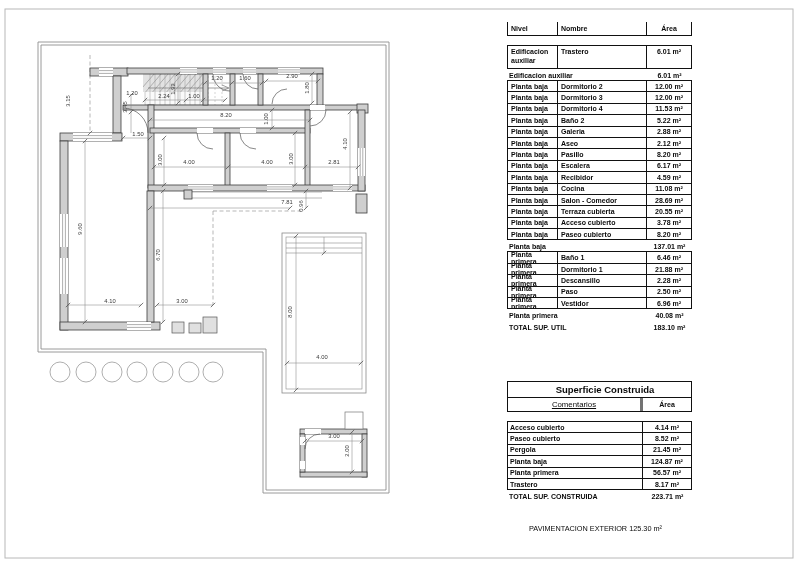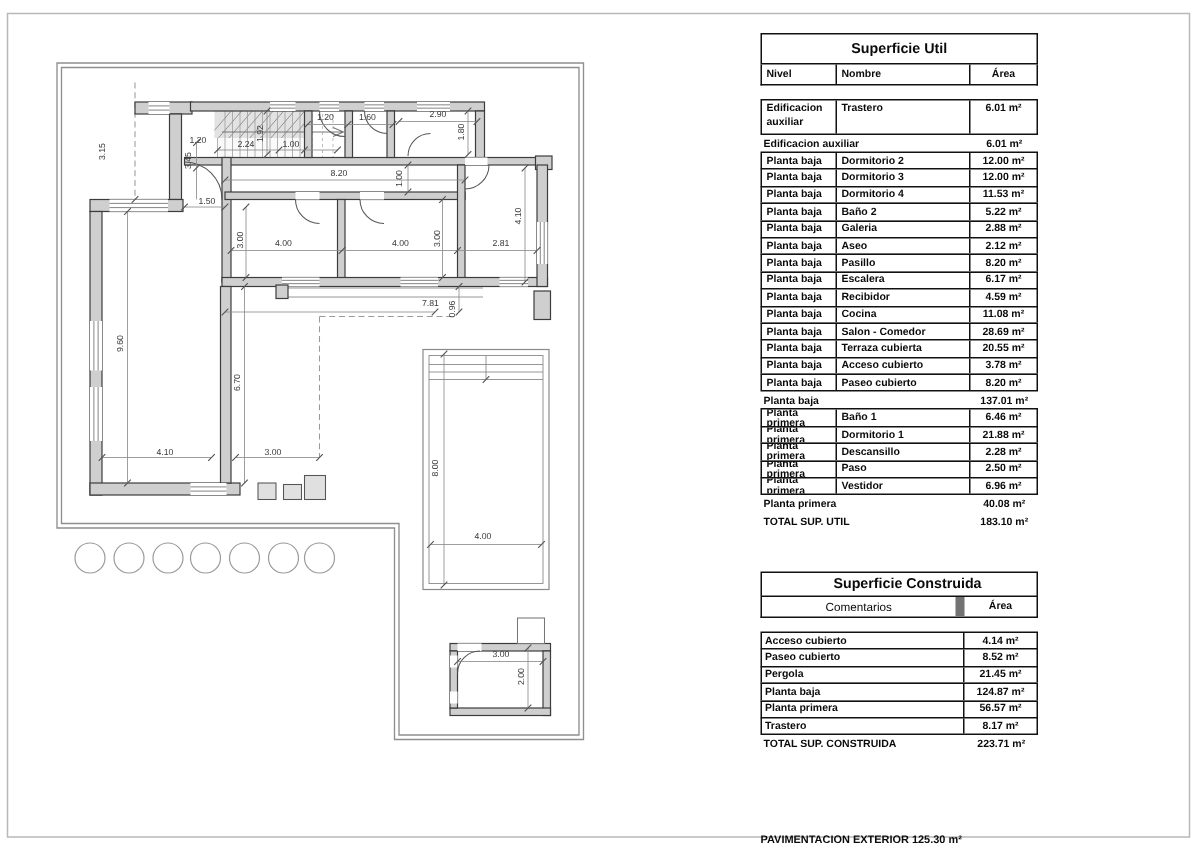--- a/index.html
+++ b/index.html
@@ -13,34 +13,34 @@
   #tbl-util{top:22px;}
   #tbl-cons{top:381px;}
   .t-title{box-sizing:border-box;height:21px;border:1px solid #111;display:flex;
            align-items:center;justify-content:center;font-size:9.5px;font-weight:bold;}
   #tbl-cons .t-title{height:17px;padding-left:11px;}
   .t-head{box-sizing:border-box;height:14px;border:1px solid #111;border-top:none;display:flex;}
   .hc{display:flex;align-items:center;}
   .c1w{width:50px;box-sizing:border-box;padding-left:3px;border-right:1px solid #111;}
   .c2w{flex:1;box-sizing:border-box;padding-left:3px;border-right:1px solid #111;}
   .c3w{width:44px;justify-content:center;}
-  #tbl-cons .c1c{flex:1;justify-content:center;border-right:6px solid #737373;font-weight:normal;font-size:7.8px;}
+  #tbl-cons .c1c{flex:1;justify-content:center;border-right:3px solid #737373;font-weight:normal;font-size:7.8px;text-decoration:underline;}
   #tbl-cons .c3c{width:48px;justify-content:center;}
   .t-gap{height:10px;}
   .trow{box-sizing:border-box;position:relative;display:flex;height:12.4px;
         border:1px solid #111;margin-top:-1px;background:#fff;}
   .trow.tall{height:24px;}
   .trow .cell{display:flex;align-items:center;box-sizing:border-box;overflow:hidden;}
   .trow.tall .cell{align-items:flex-start;line-height:8.5px;padding-top:2px;}
   .srow{box-sizing:border-box;position:relative;display:flex;align-items:center;height:12px;}
   .srow .slab{padding-left:2px;}
   .srow .sarea{position:absolute;left:140px;width:45px;text-align:center;}
   #tbl-cons .srow .sarea{left:136px;width:49px;}
-  #footnote{position:absolute;left:507px;top:524px;font-size:7.3px;font-weight:bold;color:#0a0a0a;
-            font-family:"Liberation Sans",sans-serif;margin-top:31px;}
+  #footnote{position:absolute;left:529px;top:524px;font-size:7.3px;font-weight:normal;color:#0a0a0a;
+            font-family:"Liberation Sans",sans-serif;}
 </style>
 </head>
 <body>
 
 <div id="page" data-name="drawing-page">
 
   <svg id="plan-svg" width="799" height="565" viewBox="0 0 799 565" data-name="floor-plan">
     <defs>
       <clipPath id="stairclip">
           <rect x="143" y="70" width="60" height="22"></rect>
@@ -237,21 +237,20 @@
         <text x="287" y="204" data-name="dimension-label">7.81</text>
         <text x="303" y="206" transform="rotate(-90 303 206)" data-name="dimension-label">0.96</text>
         <text x="292" y="312" transform="rotate(-90 292 312)" data-name="dimension-label">8.00</text>
         <text x="322" y="359" data-name="dimension-label">4.00</text>
         <text x="334" y="438" data-name="dimension-label">3.00</text>
         <text x="349" y="451" transform="rotate(-90 349 451)" data-name="dimension-label">2.00</text>
       </g>
   </svg>
 
   <div class="tbl" id="tbl-util" data-name="superficie-util-table">
-    <div class="t-title" data-name="table-title">Superficie Util</div>
     <div class="t-head" data-name="table-header">
       <div class="hc c1w" data-name="column-header-nivel">Nivel</div>
       <div class="hc c2w" data-name="column-header-nombre">Nombre</div>
       <div class="hc c3w" data-name="column-header-area">Área</div>
     </div>
     <div class="t-gap" data-name="table-gap"></div>
     <div data-name="util-table-body">
         <div data-name="table-row" class="trow tall">
           <div class="cell c1w" data-name="cell-nivel">Edificacion auxiliar</div>
           <div class="cell c2w" data-name="cell-nombre">Trastero</div>

